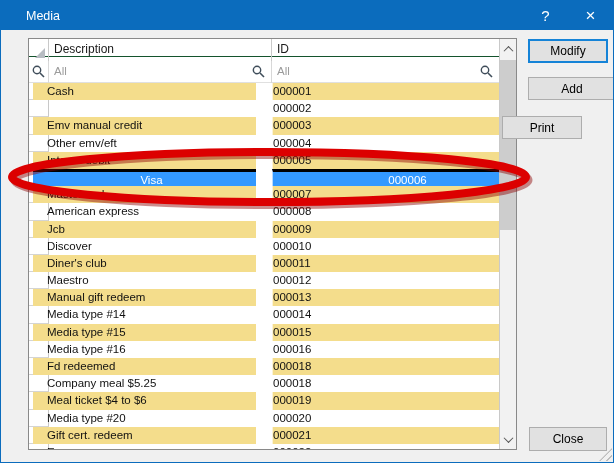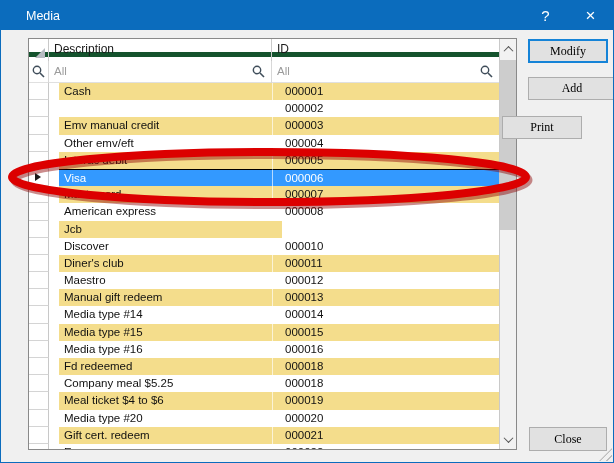--- a/index.html
+++ b/index.html
@@ -20,21 +20,21 @@
   .tb-btn { width:45px; height:29px; display:flex; align-items:center; justify-content:center;
             color:#FFFFFF; font-size:15px; cursor:default; }
   .tb-btn.close { font-size:17px; }
 
   
   .grid {
     position:absolute; left:27px; top:37px; width:489px; height:412px;
     background:#FFFFFF; border:1px solid #898989;
   }
   .hdr-row { position:absolute; top:0; left:0; width:470px; height:18px;
-             background:#FFFFFF; border-bottom:5px solid #14532d; }
+             background:#FFFFFF; border-bottom:1px solid #14532d; }
   .hdr-cell { position:absolute; top:0; height:22px; font-size:12px; color:#1A1A1A;
               line-height:21px; padding-left:5px; border-right:1px solid #C9C9C9; }
   .hdr-sel  { left:0; width:20px; }
   .hdr-desc { left:20px; width:223px; }
   .hdr-id   { left:243px; width:227px; border-right:none; }
   .hdr-tri  { position:absolute; right:3px; bottom:3px; width:0; height:0;
               border-left:10px solid transparent; border-bottom:10px solid #B7BCC2; }
 
   .flt-row { position:absolute; top:22px; left:0; width:470px; height:22px;
              background:#FFFFFF; border-bottom:1px solid #E0E0E0; }
@@ -49,44 +49,44 @@
   .mag-right { right:6px; }
 
   .rows { position:absolute; top:44px; left:0; width:470px; height:366px; overflow:hidden; }
   .grid-row { position:relative; width:470px; height:17.2px; background:#FFFFFF; }
   .grid-row:nth-child(odd) .cell-desc,
   .grid-row:nth-child(odd) .cell-id { background:#F4DD8C; }
   .cell { position:absolute; top:0; height:17.2px; font-size:11.5px; color:#111;
           line-height:17px; white-space:nowrap; overflow:hidden; }
   .cell-sel  { left:0; width:20px; background:#FFFFFF;
                border-right:1px solid #C8C8C8; border-bottom:1px solid #D4D4D4; }
-  .cell-desc { left:30px; width:223px; padding-left:5px; }
-  .cell-id   { left:243px; width:270px; padding-left:12px;
+  .cell-desc { left:4px; width:223px; padding-left:14px; }
+  .cell-id   { left:243px; width:270px; padding-left:0;
                border-left:1px solid rgba(255,255,255,0.65); }
   .grid-row.selected .cell-desc,
   .grid-row.selected .cell-id { background:#3399FF !important; color:#FFFFFF;
-               border-top:1px solid #000000; }
+               border-top:3px solid #000000;text-align:center; }
   .row-arrow { position:absolute; left:6px; top:4.5px; width:0; height:0;
                border-left:6px solid #1A1A1A; border-top:4px solid transparent;
                border-bottom:4px solid transparent; }
 
   
   .scrollbar { position:absolute; top:0; right:0; width:17px; height:410px;
                background:#F2F2F2; border-left:1px solid #C9C9C9; }
   .sb-btn { position:absolute; left:0; width:16px; height:20px; background:#F2F2F2;
             display:flex; align-items:center; justify-content:center; }
   .sb-up { top:0; } .sb-down { bottom:0; }
   .chev { width:7px; height:7px; border-left:1.6px solid #555; border-top:1.6px solid #555; }
   .chev-up { transform:rotate(45deg) translate(1px,1px); }
   .chev-down { transform:rotate(225deg) translate(1px,1px); }
   .sb-thumb { position:absolute; left:0; top:21px; width:16px; height:170px; background:#CDCDCD; }
 
   
   .btn { position:absolute; background:#E1E1E1; border:1px solid #ADADAD;
-         font-family:Liberation Serif, serif; font-size:12px; color:#000;
+         font-family:Liberation Sans, sans-serif; font-size:12px; color:#000;
          display:flex; align-items:center; justify-content:center; cursor:default; }
   .btn-modify { left:527px; top:38px;  width:80px; height:24px; border:2px solid #1583D7; }
   .btn-add    { left:527px; top:76px;  width:88px; height:23px; }
   .btn-print  { left:501px; top:115px; width:80px; height:23px; }
   .btn-close  { left:528px; top:426px; width:78px; height:24px; }
 
   
   .annotation { position:absolute; left:0; top:0; width:614px; height:463px;
                 pointer-events:none; }
   .resize-grip { position:absolute; right:1px; bottom:1px; width:13px; height:13px;
@@ -183,20 +183,21 @@
           <div class="cell cell-id">000007</div>
         </div>
       <div class="grid-row">
           <div class="cell cell-sel"></div>
           <div class="cell cell-desc">American express</div>
           <div class="cell cell-id">000008</div>
         </div>
       <div class="grid-row">
           <div class="cell cell-sel"></div>
           <div class="cell cell-desc">Jcb</div>
+          <div class="cell cell-id">000009</div>
         </div>
       <div class="grid-row">
           <div class="cell cell-sel"></div>
           <div class="cell cell-desc">Discover</div>
           <div class="cell cell-id">000010</div>
         </div>
       <div class="grid-row">
           <div class="cell cell-sel"></div>
           <div class="cell cell-desc">Diner's club</div>
           <div class="cell cell-id">000011</div>

